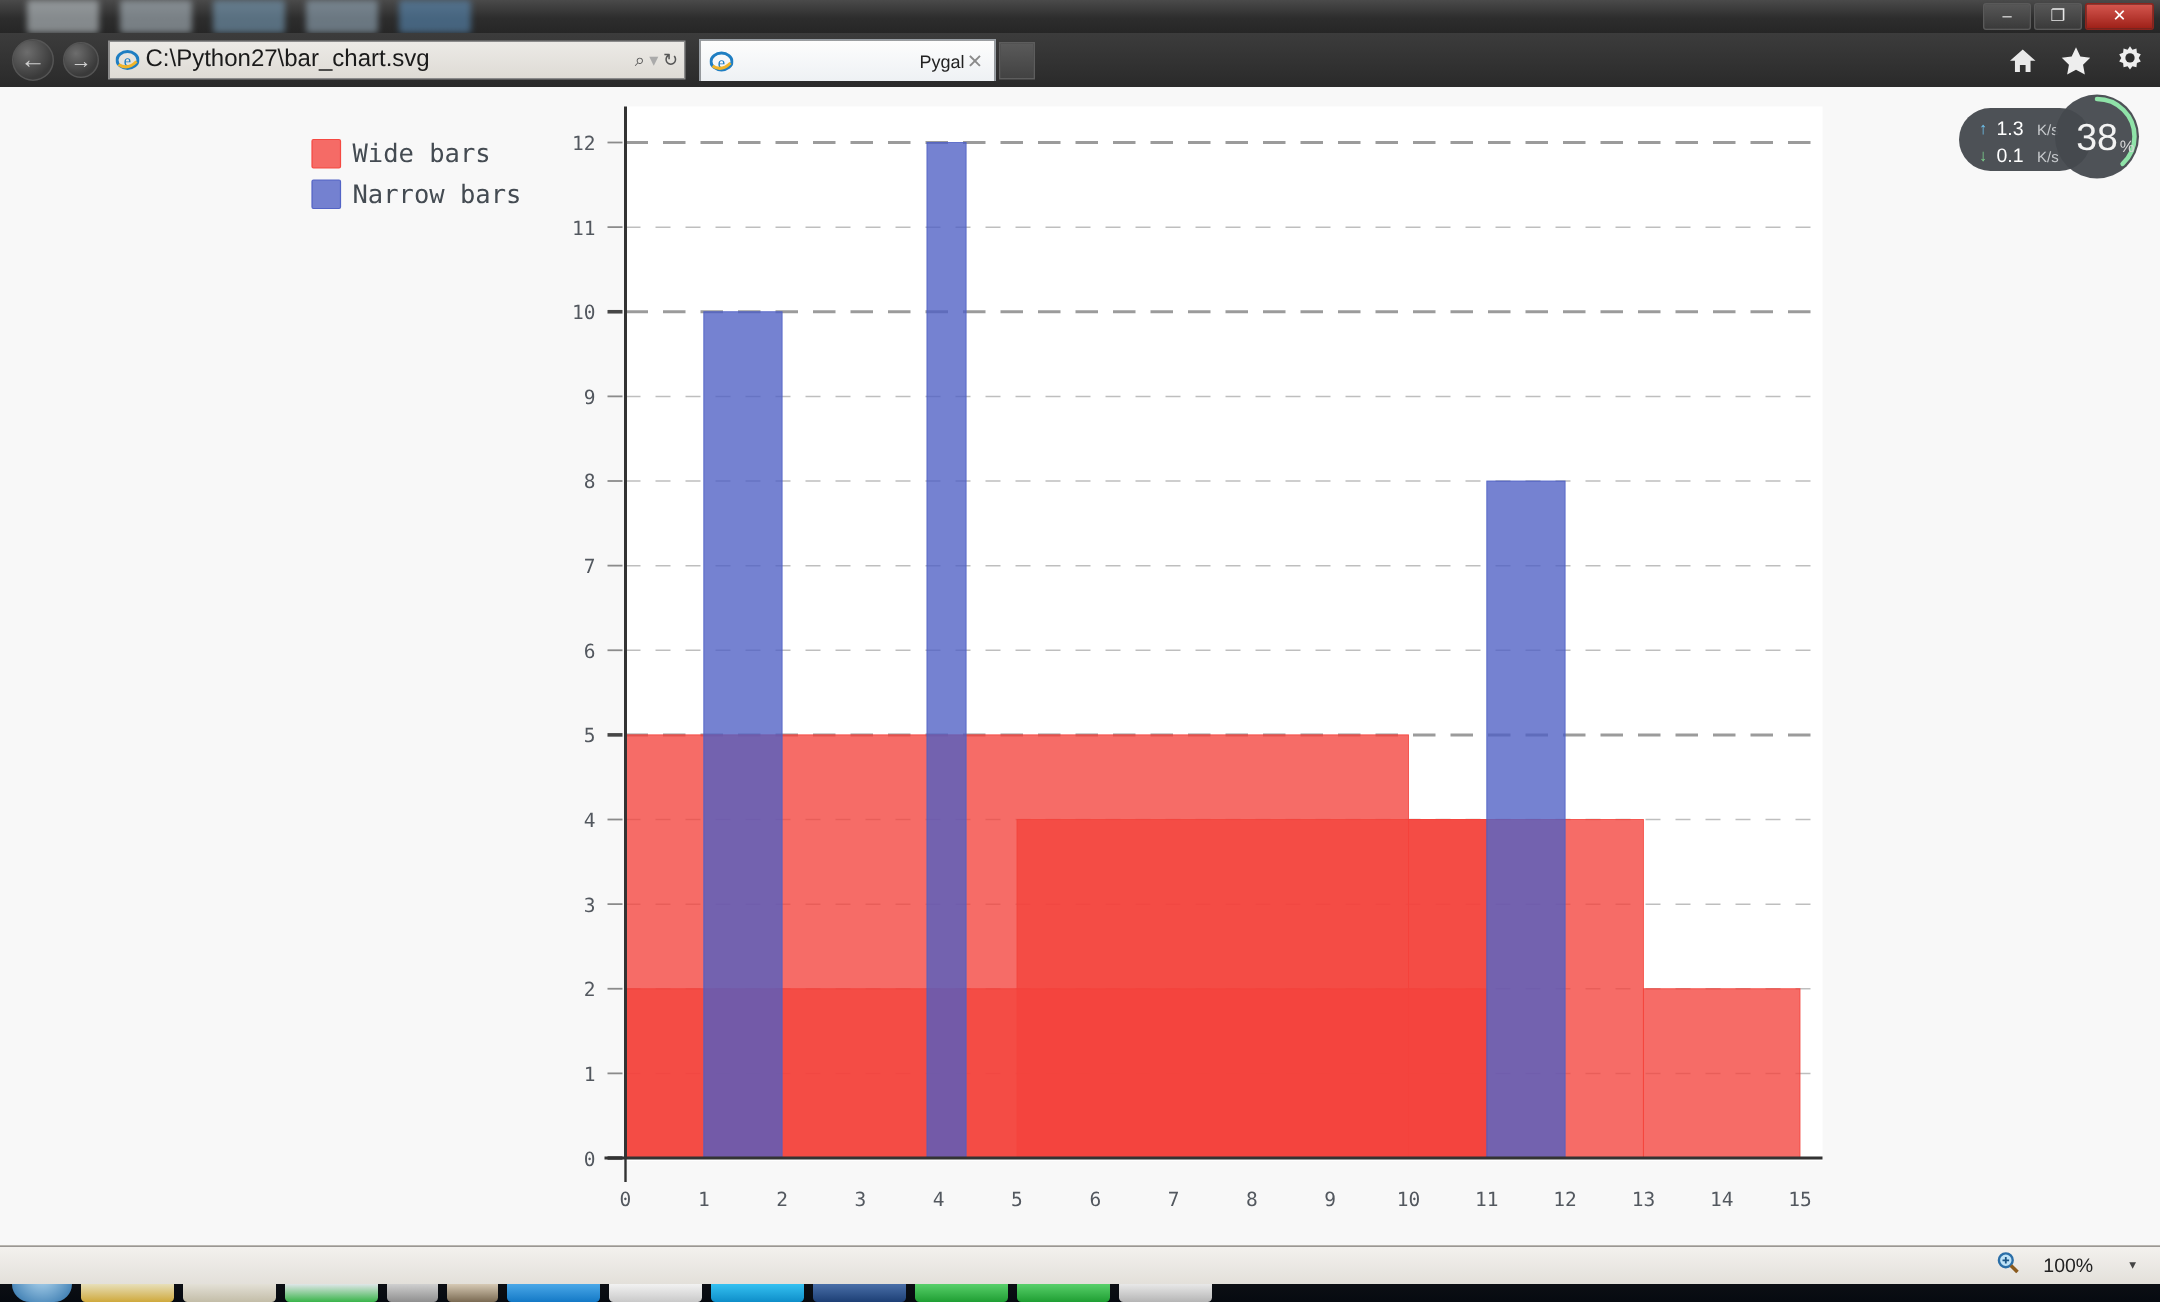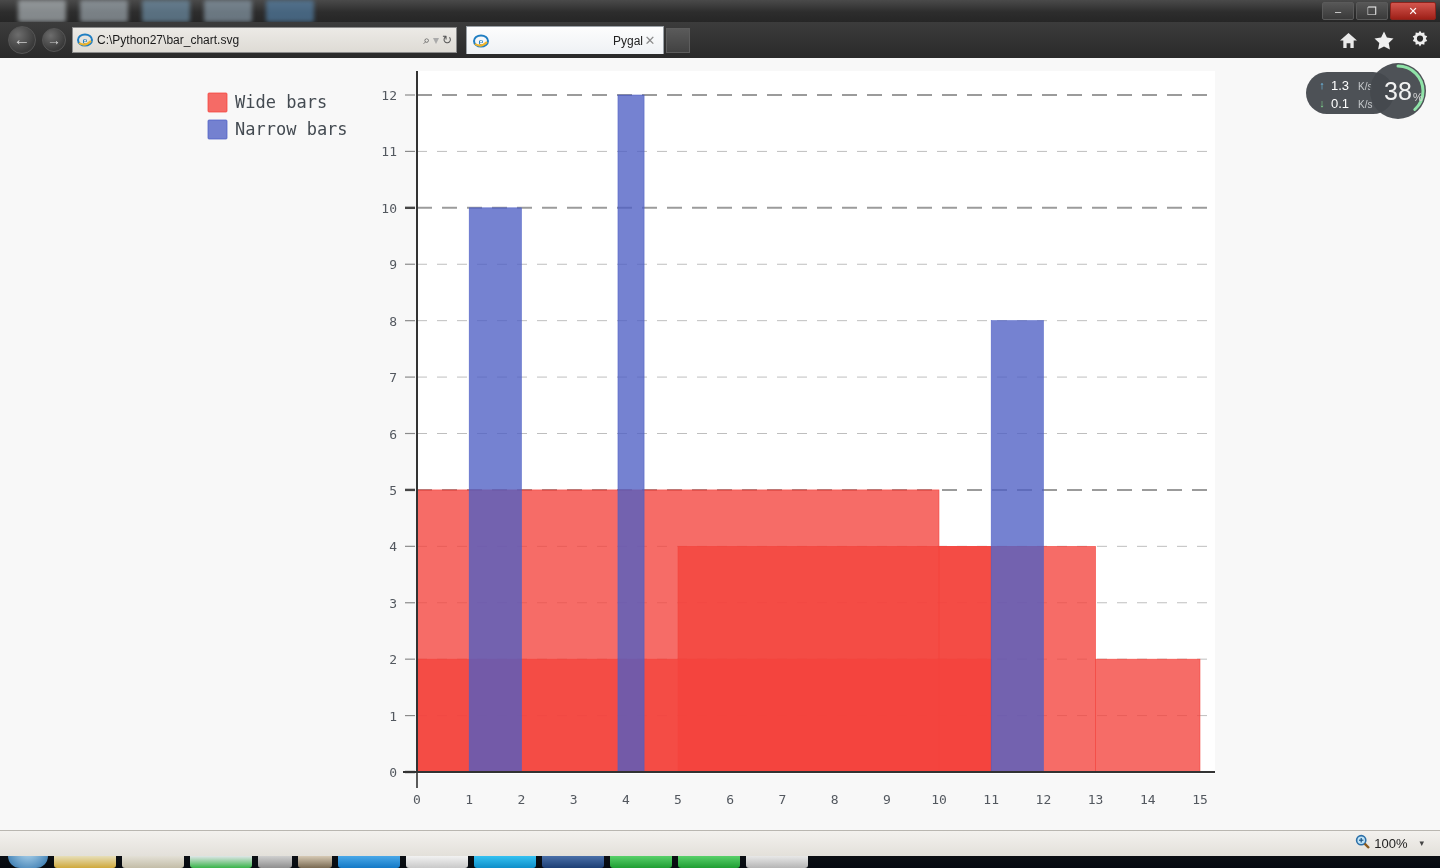--- a/index.html
+++ b/index.html
@@ -48,21 +48,21 @@
   }
   .nav-back { left: 8px; }
   .nav-fwd  { left: 42px; width: 24px; height: 24px; top: 6px; font-size: 14px; line-height: 22px; }
 
   .addr {
     position: absolute; left: 72px; top: 5px; width: 385px; height: 26px;
     background: linear-gradient(180deg,#eceae6,#dedbd5);
     border: 1px solid #8b8b8b; display: flex; align-items: center; padding: 0 4px;
   }
   .addr-fav { width: 16px; height: 16px; margin-right: 4px; position: relative; flex: 0 0 16px; }
-  .addr-url { flex: 1; font-size: 12px; color: #1a1a1a; white-space: nowrap; overflow: hidden; }
+  .addr-url { flex: 1; font-size: 16px; color: #1a1a1a; white-space: nowrap; overflow: hidden; }
   .addr-tools { display: flex; align-items: center; gap: 3px; color: #555; font-size: 12px; }
   .addr-tools .sep { color: #aaa; }
 
   .tab {
     position: absolute; left: 466px; top: 4px; width: 198px; height: 28px;
     background: linear-gradient(180deg,#fdfdfd,#eef1f4);
     border: 1px solid #9aa0a6; border-bottom: none;
     display: flex; align-items: center; padding: 0 6px;
   }
   .tab-fav { width: 16px; height: 16px; margin-right: 6px; flex: 0 0 16px; }
@@ -86,21 +86,21 @@
   
   .netwidget { position: absolute; right: 12px; top: 4px; width: 122px; height: 58px; }
 
   
   .statusbar {
     position: absolute; left: 0; top: 830px; width: 1440px; height: 26px;
     background: linear-gradient(180deg,#f3f1ee,#e3e0da);
     border-top: 1px solid #b9b6b0;
   }
   .zoomctl {
-    position: absolute; right: 16px; top: 3px; display: flex; align-items: center; gap: 4px;
+    position: absolute; right: 16px; top: 3px; display: flex; align-items: center; gap: 16px;
     font-size: 13px; color: #222;
   }
   .zoom-caret { font-size: 9px; color: #444; margin-left: 8px; }
 
   
   .taskbar {
     position: absolute; left: 0; top: 856px; width: 1440px; height: 12px;
     background: linear-gradient(180deg,#0c0f14,#060a10);
     display: flex; align-items: flex-start; gap: 6px; padding-left: 8px;
   }

